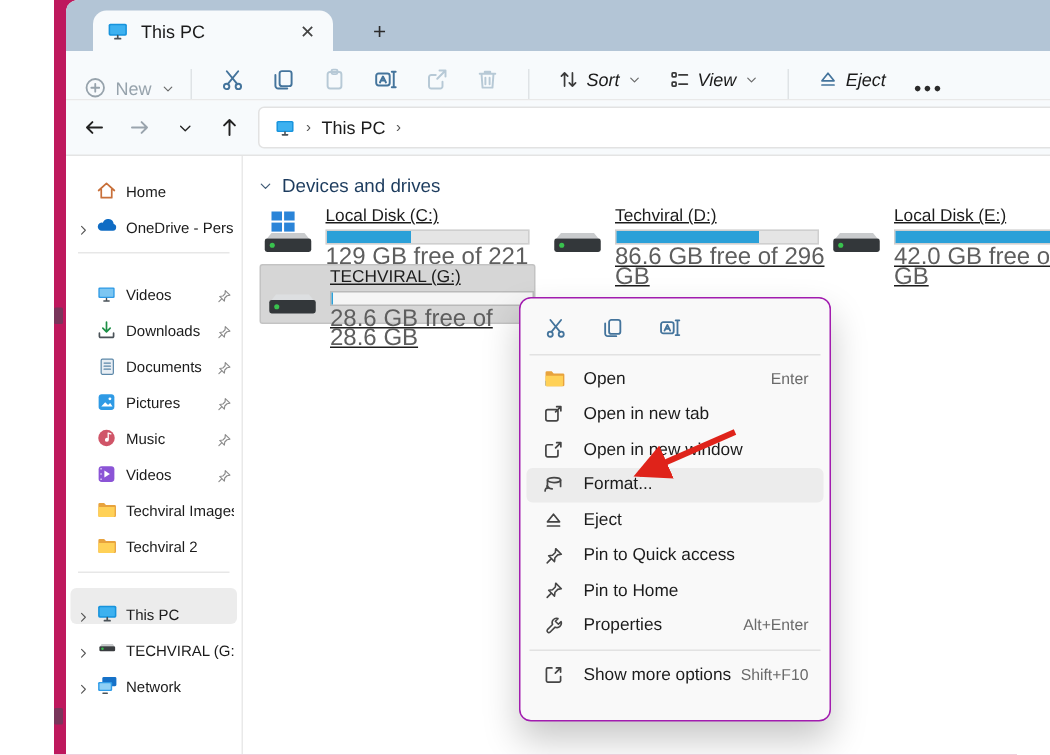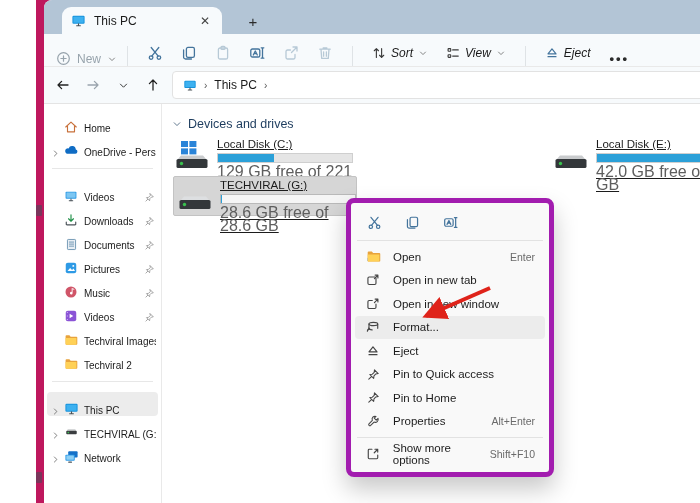--- a/index.html
+++ b/index.html
@@ -48,22 +48,22 @@
   .sechead{position:absolute;left:9px;top:13px;display:flex;align-items:center;gap:6px;font-size:12.5px;color:#1d3c5e;}
   .tile{position:absolute;display:flex;gap:6px;width:184px;height:40px;align-items:flex-start;text-decoration:underline;}
   .tile.sel{background:#d6d6d6;border:1px solid #c3c3c3;border-radius:2px;box-sizing:border-box;padding:2px 2px 0 2px;}
   .dicon{width:38px;display:flex;flex-direction:column;align-items:center;padding-top:2px;}
   .dtxt{flex:1;min-width:0;font-size:11.5px;line-height:13px;}
   .bar{width:136px;height:10px;background:#e5e5e5;border:1px solid #cfcfcf;margin:2px 0;box-sizing:border-box;}
   .bar .fill{height:100%;background:#2ba0d8;}
   .tile.sel .bar{background:#f5f5f5;border-color:#b9b9b9;}
   .dinfo{color:#5e5e5e;font-size:16px;}
   
-  .cmenu{position:absolute;left:310px;top:198px;width:208px;background:#f9f9f9;border:5px solid #a21caf;border-radius:8px;
-    box-shadow:0 12px 24px rgba(0,0,0,.22);padding:4px 4px 6px;box-sizing:border-box;z-index:5;}
+  .cmenu{position:absolute;left:310px;top:198px;width:208px;background:#f9f9f9;border:1px solid #a21caf;border-radius:8px;
+    box-shadow:0 12px 24px rgba(0,0,0,.22);padding:4px 4px 18px;box-sizing:border-box;z-index:5;}
   .mrow{display:flex;align-items:center;padding:3px 4px 1px;gap:8px;}
   .mbtn{width:30px;height:25px;display:flex;align-items:center;justify-content:center;color:#44749c;border-radius:4px;}
   .msep{height:1px;background:#e2e2e2;margin:4px 2px;}
   .mi{display:flex;align-items:center;height:23.5px;padding:0 10px;border-radius:4px;font-size:11.5px;color:#1c1c1c;}
   .mi.hl{background:#ececec;}
   .mi .ic{width:16px;display:flex;justify-content:center;margin-right:12px;color:#454545;}
   .mi .sc{margin-left:auto;color:#6a6a6a;font-size:10.5px;}
   .arrow-ov{position:absolute;left:370px;top:278px;z-index:9;pointer-events:none;}
   svg.st{fill:none;stroke:currentColor;stroke-width:1.3;stroke-linecap:round;stroke-linejoin:round;}
 </style>
@@ -435,20 +435,36 @@
           </div>
           <div class="dtxt">
             <div>Local Disk (C:)</div>
             <div class="bar">
                 <div class="fill" style="width: 42%;"></div>
               </div>
             <div class="dinfo">129 GB free of 221 GB</div>
           </div>
         </div>
 
+        <div class="tile" style="left:203px;top:34px;">
+          <div class="dicon">
+            <svg width="34" height="32" viewBox="0 0 34 32">
+              <path d="M3 19l3-3.6h22L31 19z" fill="#c9cbcd"></path>
+              <rect x="1.5" y="19" width="31" height="9" rx="1.6" fill="#33373a"></rect>
+              <circle cx="6.5" cy="23.5" r="1.7" fill="#39c24e"></circle>
+            </svg>
+          </div>
+          <div class="dtxt">
+            <div>Techviral (D:)</div>
+            <div class="bar">
+                <div class="fill" style="width: 71%;"></div>
+              </div>
+            <div class="dinfo">86.6 GB free of 296 GB</div>
+          </div>
+        </div>
 
         <div class="tile" style="left:389px;top:34px;">
           <div class="dicon">
             <svg width="34" height="32" viewBox="0 0 34 32">
               <path d="M3 19l3-3.6h22L31 19z" fill="#c9cbcd"></path>
               <rect x="1.5" y="19" width="31" height="9" rx="1.6" fill="#33373a"></rect>
               <circle cx="6.5" cy="23.5" r="1.7" fill="#39c24e"></circle>
             </svg>
           </div>
           <div class="dtxt">

